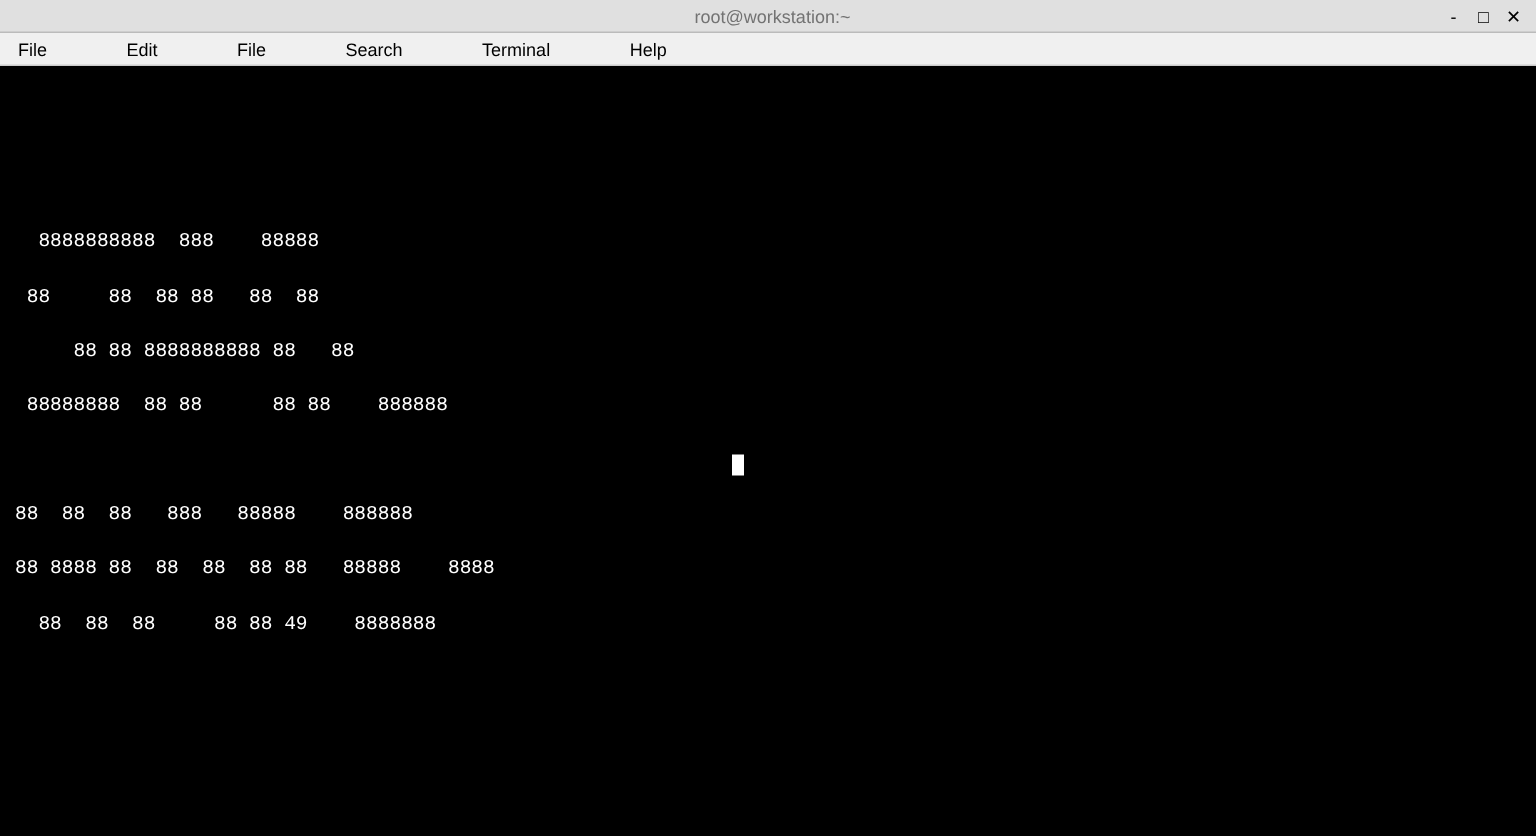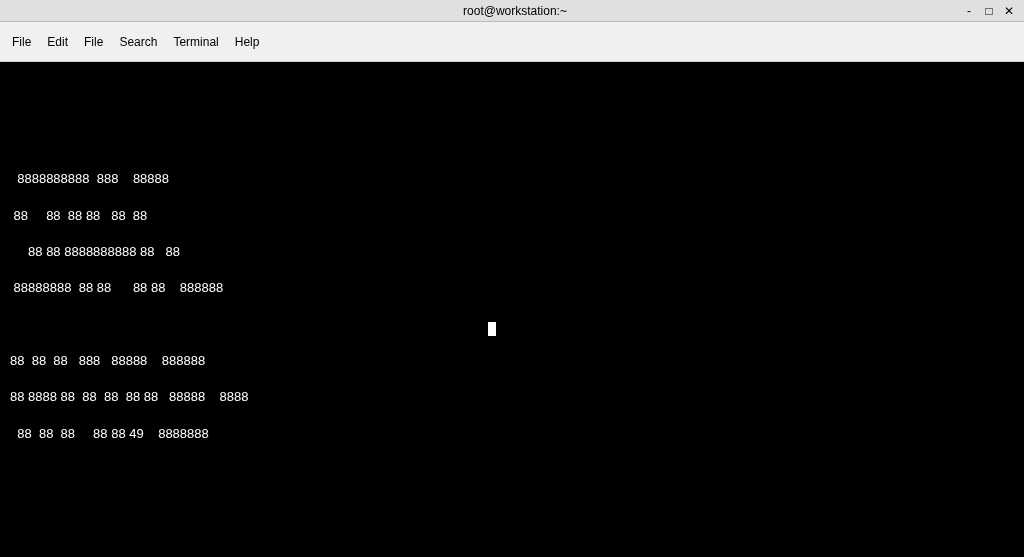--- a/index.html
+++ b/index.html
@@ -25,21 +25,21 @@
       justify-content: space-between;
       padding: 0 8px;
       border-bottom: 1px solid #bbb;
     }
 
     .title-bar-text {
       flex: 1;
       text-align: center;
       font-size: 12px;
       font-family: sans-serif;
-      color: #000000;
+      color: #737373;
     }
 
     .title-bar-controls {
       display: flex;
       gap: 6px;
     }
 
     .title-bar-btn {
       width: 14px;
       height: 14px;
@@ -50,43 +50,44 @@
       font-family: sans-serif;
       color: #000;
       display: flex;
       align-items: center;
       justify-content: center;
       padding: 0;
     }
 
     .menu-bar {
       width: 100%;
-      height: 40px;
+      height: 22px;
       background: #f0f0f0;
       display: flex;
       align-items: center;
       padding: 4px 4px;
       border-bottom: 1px solid #ccc;
+      gap: 37px;
     }
 
     .menu-item {
       font-size: 12px;
       font-family: sans-serif;
       color: #000;
       padding: 2px 8px;
       cursor: pointer;
       white-space: nowrap;
     }
 
     .terminal-body {
       width: 100%;
       height: calc(557px - 44px);
       background: #000;
       color: #fff;
-      font-family: Liberation Sans, sans-serif;
+      font-family: Liberation Mono, monospace;
       font-size: 13px;
       padding: 10px;
       position: relative;
       overflow: hidden;
     }
 
     .terminal-content {
       white-space: pre;
       line-height: 1.4;
       color: #fff;

